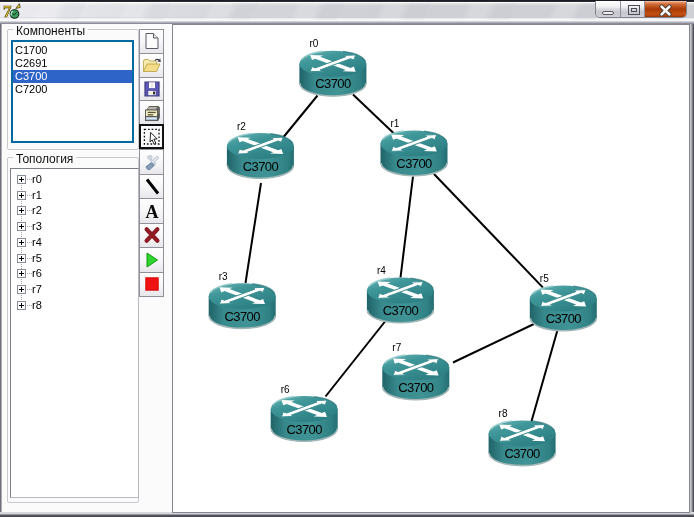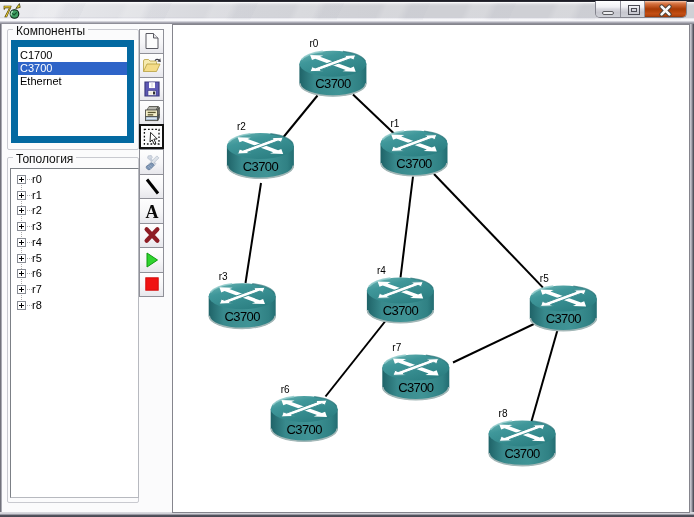--- a/index.html
+++ b/index.html
@@ -38,21 +38,21 @@
   .maxglyph::after { content:""; position:absolute; left:2.5px; top:2px; width:4px; height:2px; border:1px solid #4c4c54; }
 
   
   .grpbox { position:absolute; border:1px solid #c9cad0; border-radius:2px; }
   .grpbox .cap { position:absolute; left:5px; top:-5.5px; background:#fbfbfc; padding:0 3px;
     font-size:12px; line-height:13px; color:#111; white-space:nowrap; }
   #grp1 { left:7px; top:29px; width:132px; height:121px; }
   #grp2 { left:7px; top:157px; width:132px; height:346px; }
 
   #lst { position:absolute; left:11px; top:40px; width:123px; height:103px;
-    background:#fff; border:7px solid #0369a1; font-size:11px; color:#000; padding-top:2px; }
+    background:#fff; border:2px solid #0369a1; font-size:11px; color:#000; padding-top:2px; }
   #lst .row { height:13px; line-height:13px; padding-left:2px; }
   #lst .sel { background:#2e64c8; color:#fff; }
 
   #tree { position:absolute; left:10px; top:168px; width:128.5px; height:330px;
     background:#fff; border:1px solid; border-color:#7c8086 #b7b9bf #b7b9bf #7c8086;
     font-size:11px; color:#000; }
   .trow { position:absolute; left:0; height:16px; width:100%; }
   .plus { position:absolute; left:6px; top:3px; width:9px; height:9px; border:1px solid #888c94; background:#fff; }
   .plus::before { content:""; position:absolute; left:1px; top:3px; width:5px; height:1px; background:#000; }
   .plus::after  { content:""; position:absolute; left:3px; top:1px; width:1px; height:5px; background:#000; }
@@ -108,22 +108,23 @@
 
 <div id="borderL"></div>
 <div id="borderR"></div>
 <div id="borderB"></div>
 
 <div id="grp1" class="grpbox">
     <span class="cap">Компоненты</span>
   </div>
 <div id="lst">
   <div class="row">C1700</div>
+  <div class="row">C2691</div>
   <div class="row sel">C3700</div>
-  <div class="row">Ethernet</div>
+  <div class="row">C7200</div>
 </div>
 
 <div id="grp2" class="grpbox">
     <span class="cap">Топология</span>
   </div>
 <div id="tree">
 <div class="trow" style="top:3.0px">
       <span class="plus"></span>
       <span class="hdot" style="left:16px"></span>
       <span class="tlabel">r0</span>

